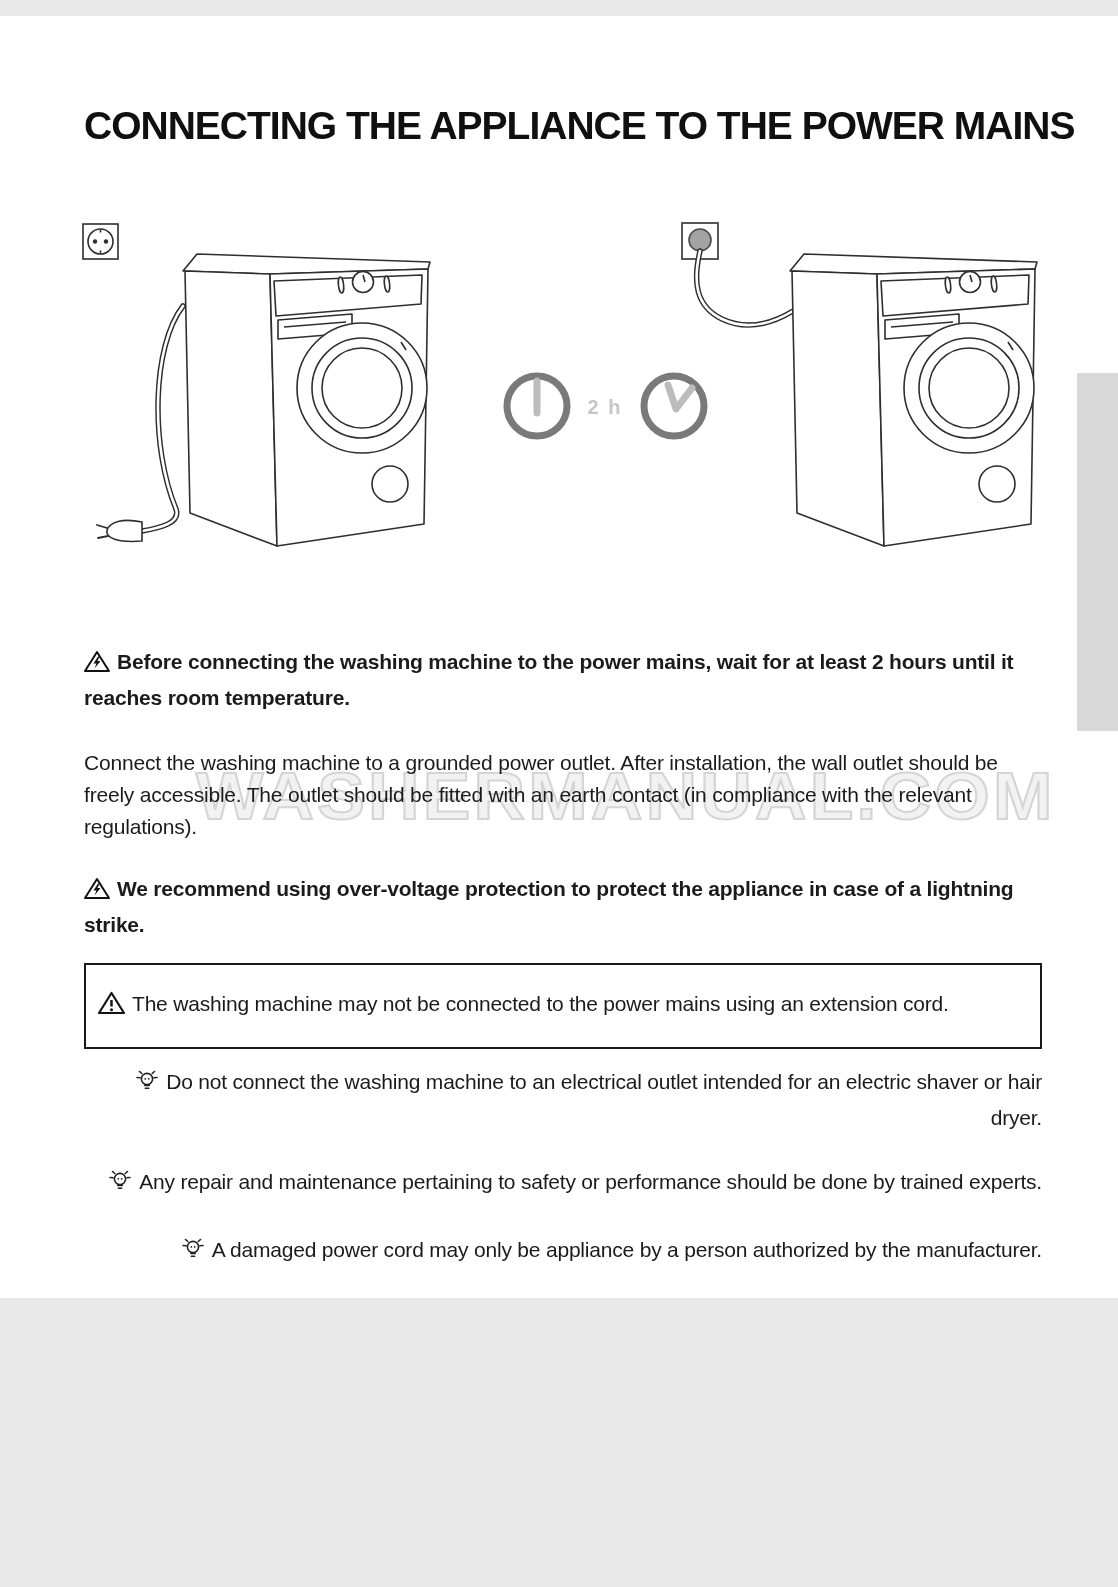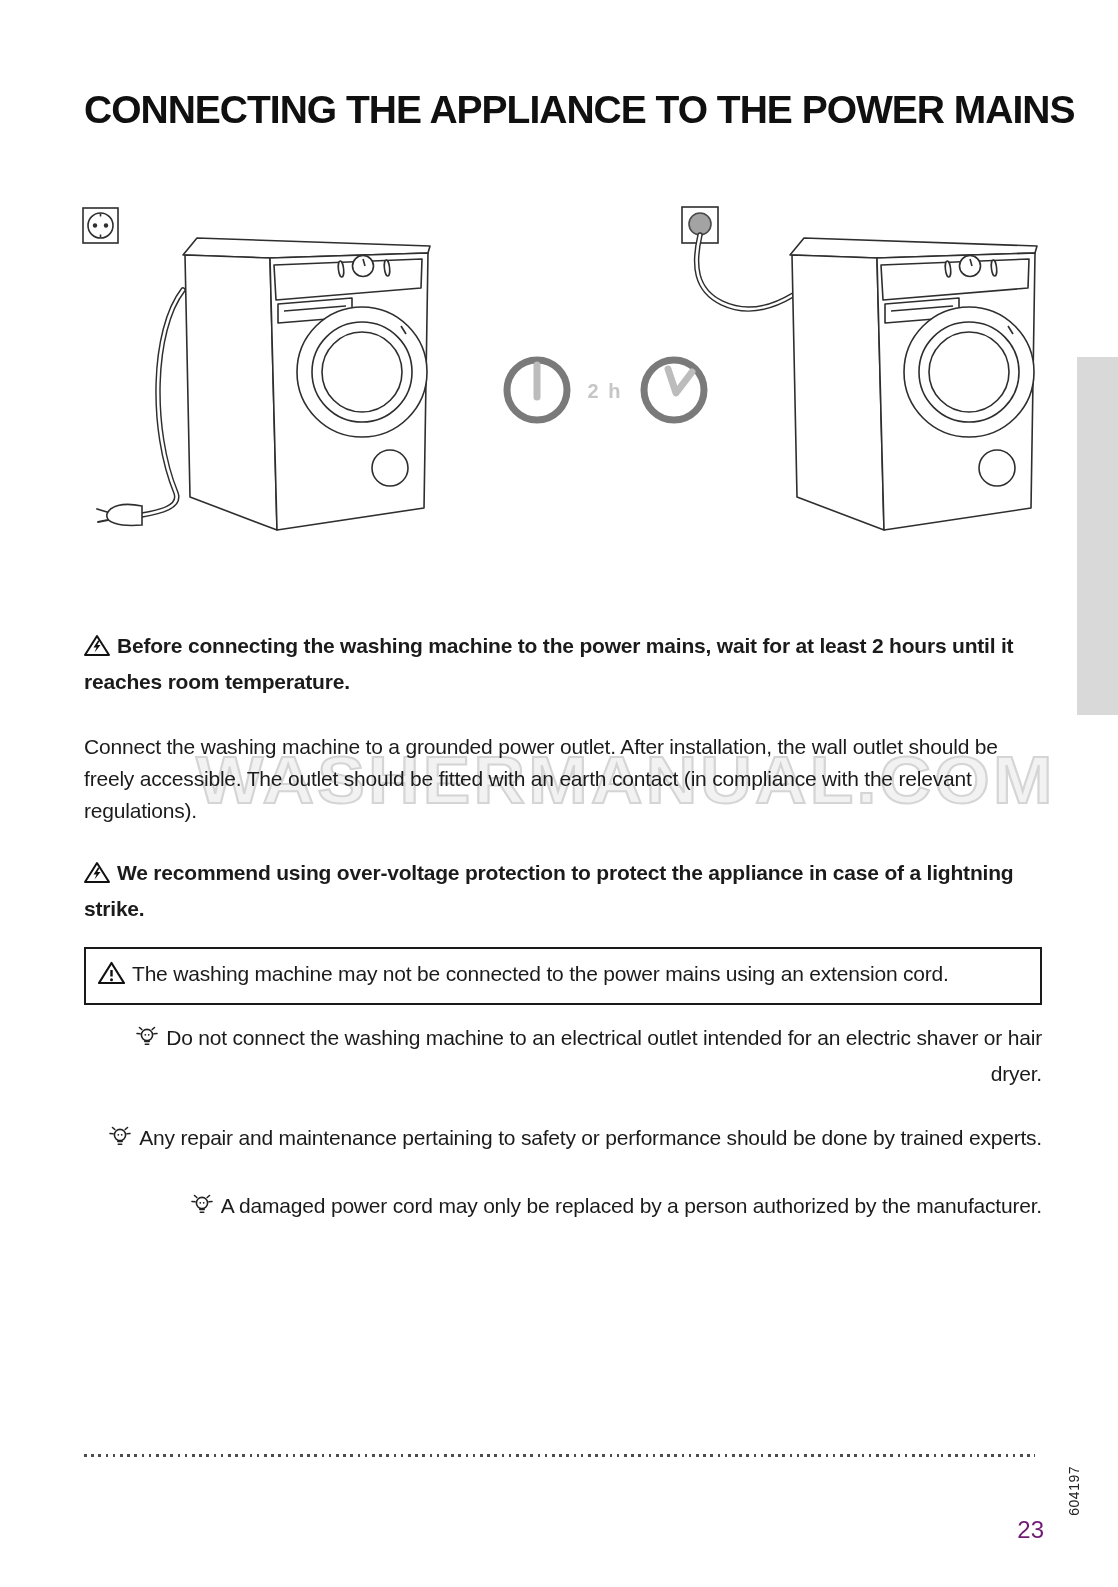--- a/index.html
+++ b/index.html
@@ -1,23 +1,23 @@
 <!DOCTYPE html>
 <html><head>
 <meta charset="utf-8">
 <style>
   html,body{margin:0;padding:0;background:#e8e8e8;}
   .page{
     position:relative;
-    width:1118px;height:1587px;
+    width:1118px;height:1282px;
     background:#ffffff;
     font-family:"Liberation Sans","DejaVu Sans",sans-serif;
     color:#1b1b1b;
     overflow:hidden;
-    margin:0 auto;
+    margin:16px auto;
   }
   .title{
     position:absolute;left:84px;top:88px;width:990px;
     font-size:39px;font-weight:bold;letter-spacing:-1px;
     color:#101010;white-space:nowrap;margin:0;
   }
   
   .illus{position:absolute;top:0;left:0;}
   .side-tab{
     position:absolute;left:1077px;top:357px;width:41px;height:358px;
@@ -36,21 +36,21 @@
     font-size:21px;line-height:32px;letter-spacing:-0.2px;
   }
   .content p{margin:0 0 30px 0;}
   .content p.warn{font-weight:bold;margin-bottom:33px;}
   .content p.warn2{font-weight:bold;margin-bottom:22px;}
   .content p.tip{margin-bottom:32px;text-align:right;}
   .content p.tip-last{margin-bottom:0;}
   .icon{display:inline-block;vertical-align:-4px;margin-right:7px;}
   .note-box{
     border:2px solid #1a1a1a;
-    padding:9px 12px;
+    padding:23px 12px;
     margin:0 0 17px 0;
     font-weight:normal;
   }
   .dotted{
     position:absolute;left:84px;top:1454px;width:951px;height:3px;z-index:1;
     background:repeating-linear-gradient(to right,#4c4c4c 0 2.6px,transparent 2.6px 7.2px);
   }
   .page-number{
     position:absolute;left:1004px;top:1516px;width:40px;
     font-size:24px;color:#701a75;text-align:right;
@@ -207,21 +207,21 @@
               <circle cx="12" cy="11" r="5.6"></circle>
               <line x1="9.8" y1="17.5" x2="14.2" y2="17.5"></line>
               <line x1="10.3" y1="20.3" x2="13.7" y2="20.3"></line>
               <line x1="2" y1="9.5" x2="5" y2="9.8"></line>
               <line x1="22" y1="9.5" x2="19" y2="9.8"></line>
               <line x1="4.5" y1="3.5" x2="6.8" y2="5.5"></line>
               <line x1="19.5" y1="3.5" x2="17.2" y2="5.5"></line>
             </g>
             <circle cx="10.3" cy="10.8" r="0.9" fill="#222"></circle>
             <circle cx="13.7" cy="10.8" r="0.9" fill="#222"></circle>
-          </svg></span><span>A damaged power cord may only be replaced by a person authorized by the manufacturer.</span></p>
+          </svg></span><span>A damaged power cord may only be appliance by a person authorized by the manufacturer.</span></p>
 
   </main>
 
   <div class="dotted"></div>
   <div class="doc-code">604197</div>
   <div class="page-number">23</div>
 
 </div>
 
 </body></html>

